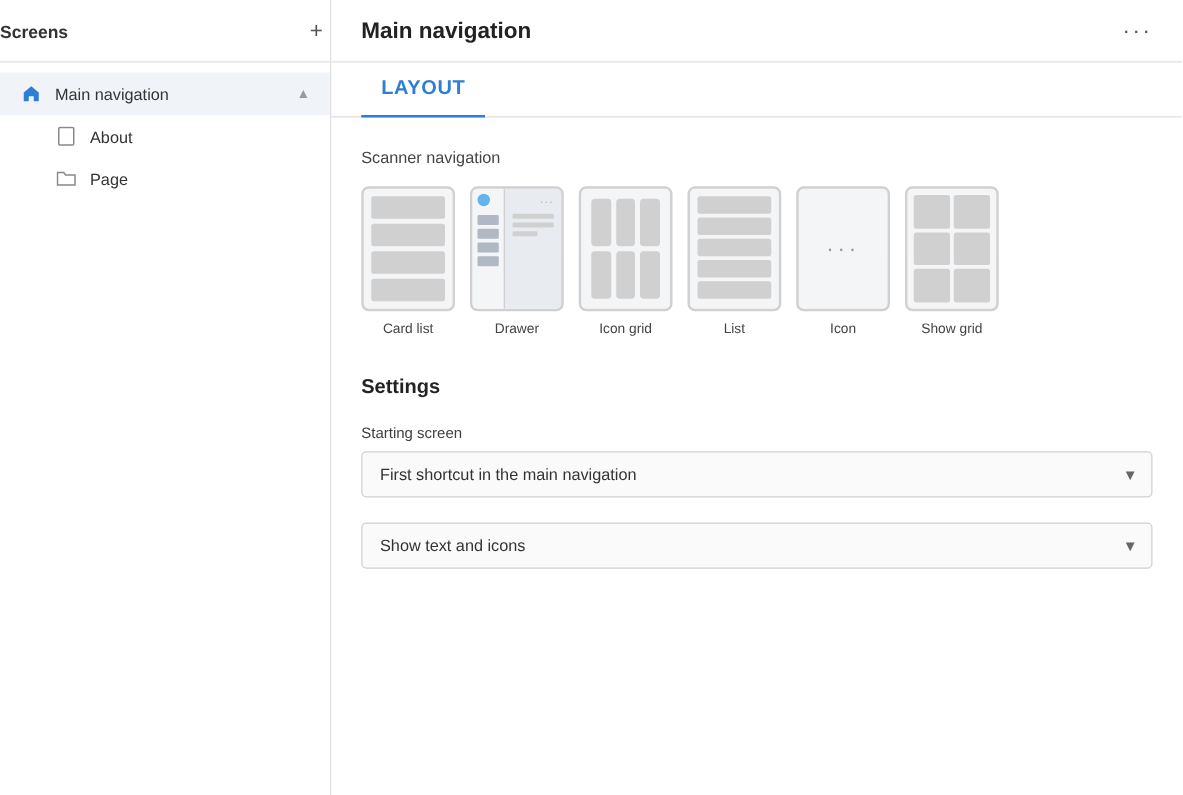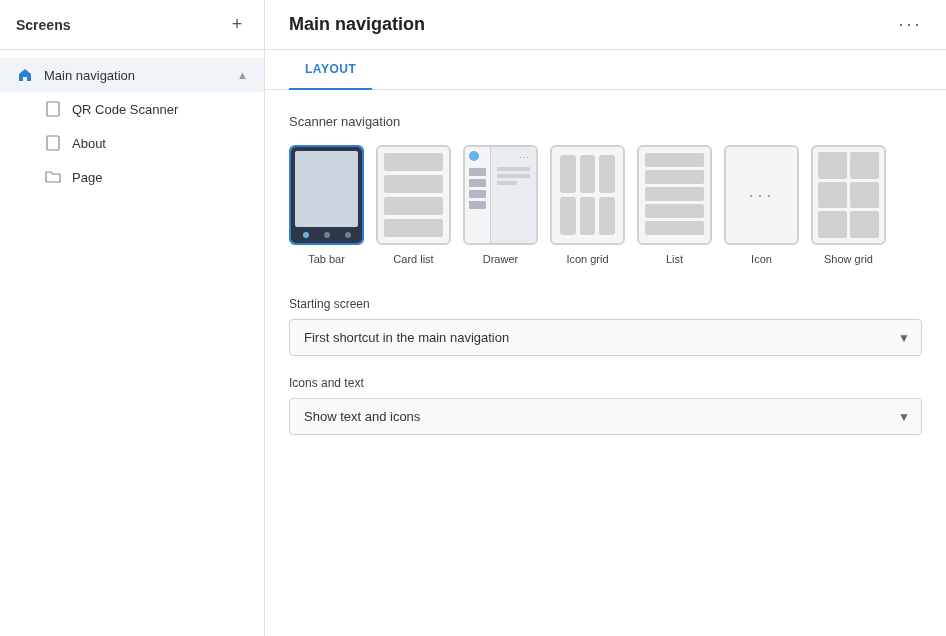--- a/index.html
+++ b/index.html
@@ -1,39 +1,39 @@
 <!DOCTYPE html>
 <html><head>
   <meta charset="utf-8">
   <style>
     * { box-sizing: border-box; margin: 0; padding: 0; }
     body { font-family: -apple-system, BlinkMacSystemFont, 'Segoe UI', sans-serif; display: flex; height: 636px; width: 946px; background: #fff; overflow: hidden; }
 
     
     .sidebar { width: 265px; border-right: 1px solid #e0e0e0; display: flex; flex-direction: column; flex-shrink: 0; background: #fff; }
-    .sidebar-header { display: flex; align-items: center; justify-content: space-between; padding: 10px 16px; border-bottom: 1px solid #e0e0e0; height: 50px; }
+    .sidebar-header { display: flex; align-items: center; justify-content: space-between; padding: 10px 0; border-bottom: 1px solid #e0e0e0; height: 50px; }
     .sidebar-header-title { font-size: 14px; font-weight: 600; color: #333; }
     .sidebar-add-btn { width: 22px; height: 22px; display: flex; align-items: center; justify-content: center; cursor: pointer; color: #555; font-size: 18px; border: none; background: none; }
     .sidebar-items { padding: 8px 0; }
     .sidebar-item { display: flex; align-items: center; padding: 8px 16px; cursor: pointer; font-size: 13px; color: #333; gap: 10px; }
     .sidebar-item.active { background: #f0f4f8; font-weight: 500; }
     .sidebar-item .item-icon { width: 18px; height: 18px; flex-shrink: 0; display: flex; align-items: center; justify-content: center; }
     .sidebar-item .chevron { margin-left: auto; color: #999; font-size: 11px; }
     .sidebar-item-label { font-size: 13px; }
     .sub-item { padding-left: 44px; }
 
     
     .main { flex: 1; display: flex; flex-direction: column; overflow: hidden; }
     .main-header { display: flex; align-items: center; justify-content: space-between; padding: 14px 24px; border-bottom: 1px solid #e0e0e0; height: 50px; }
     .main-title { font-size: 18px; font-weight: 600; color: #222; }
     .more-btn { background: none; border: none; cursor: pointer; color: #555; font-size: 18px; letter-spacing: 2px; }
 
     
     .tabs { display: flex; gap: 0; border-bottom: 1px solid #e0e0e0; padding: 0 24px; }
-    .tab { padding: 12px 16px; font-size: 12px; font-weight: 600; color: #888; text-transform: uppercase; letter-spacing: 0.5px; cursor: pointer; border-bottom: 2px solid transparent; margin-bottom: -1px; }
+    .tab { padding: 12px 16px; font-size: 16px; font-weight: 600; color: #888; text-transform: uppercase; letter-spacing: 0.5px; cursor: pointer; border-bottom: 2px solid transparent; margin-bottom: -1px; }
     .tab.active { color: #2d7fd3; border-bottom: 2px solid #2d7fd3; }
 
     
     .content { flex: 1; padding: 24px; overflow-y: auto; }
     .section-label { font-size: 13px; color: #444; margin-bottom: 16px; }
 
     
     .nav-options { display: flex; gap: 12px; margin-bottom: 32px; flex-wrap: wrap; }
     .nav-card { display: flex; flex-direction: column; align-items: center; gap: 8px; cursor: pointer; }
     .nav-card-img { width: 75px; height: 100px; border: 2px solid #d0d0d0; border-radius: 6px; background: #f4f5f7; display: flex; align-items: center; justify-content: center; overflow: hidden; }
@@ -95,28 +95,20 @@
     <div class="sidebar-item active">
       <span class="item-icon">
         <svg width="16" height="16" viewBox="0 0 16 16" fill="none">
           <path d="M8 2L2 7v7h4v-4h4v4h4V7L8 2z" fill="#2d7fd3"></path>
         </svg>
       </span>
       <span class="sidebar-item-label">Main navigation</span>
       <span class="chevron">▲</span>
     </div>
 
-    <div class="sidebar-item sub-item">
-      <span class="item-icon">
-        <svg width="14" height="16" viewBox="0 0 14 16" fill="none">
-          <rect x="1" y="1" width="12" height="14" rx="1" stroke="#888" stroke-width="1.2" fill="white"></rect>
-        </svg>
-      </span>
-      <span class="sidebar-item-label">QR Code Scanner</span>
-    </div>
 
     <div class="sidebar-item sub-item">
       <span class="item-icon">
         <svg width="14" height="16" viewBox="0 0 14 16" fill="none">
           <rect x="1" y="1" width="12" height="14" rx="1" stroke="#888" stroke-width="1.2" fill="white"></rect>
         </svg>
       </span>
       <span class="sidebar-item-label">About</span>
     </div>
 
@@ -139,33 +131,20 @@
 
   <div class="tabs">
     <div class="tab active">LAYOUT</div>
   </div>
 
   <div class="content">
     <div class="section-label">Scanner navigation</div>
 
     <div class="nav-options">
 
-      <div class="nav-card selected">
-        <div class="nav-card-img">
-          <div class="preview-tabbar" style="width:100%;height:100%;">
-            <div class="preview-tabbar-screen"></div>
-            <div class="preview-tabbar-bottom">
-              <div class="preview-tabbar-dot" style="background:#63b3ed;"></div>
-              <div class="preview-tabbar-dot inactive"></div>
-              <div class="preview-tabbar-dot inactive"></div>
-            </div>
-          </div>
-        </div>
-        <span class="nav-card-name">Tab bar</span>
-      </div>
 
       <div class="nav-card">
         <div class="nav-card-img">
           <div class="preview-cardlist" style="width:100%;height:100%;">
             <div class="preview-card-row"></div>
             <div class="preview-card-row"></div>
             <div class="preview-card-row"></div>
             <div class="preview-card-row"></div>
           </div>
         </div>
@@ -240,34 +219,34 @@
             <div class="preview-tile"></div>
             <div class="preview-tile"></div>
             <div class="preview-tile"></div>
           </div>
         </div>
         <span class="nav-card-name">Show grid</span>
       </div>
 
     </div>
 
+    <div class="settings-title">Settings</div>
 
     <div class="settings-field">
       <div class="settings-field-label">Starting screen</div>
       <div class="select-wrapper">
         <select>
           <option>First shortcut in the main navigation</option>
           <option>Last visited screen</option>
         </select>
         <span class="select-arrow">▼</span>
       </div>
     </div>
 
     <div class="settings-field">
-      <div class="settings-field-label">Icons and text</div>
       <div class="select-wrapper">
         <select>
           <option>Show text and icons</option>
           <option>Show icons only</option>
           <option>Show text only</option>
         </select>
         <span class="select-arrow">▼</span>
       </div>
     </div>
 

